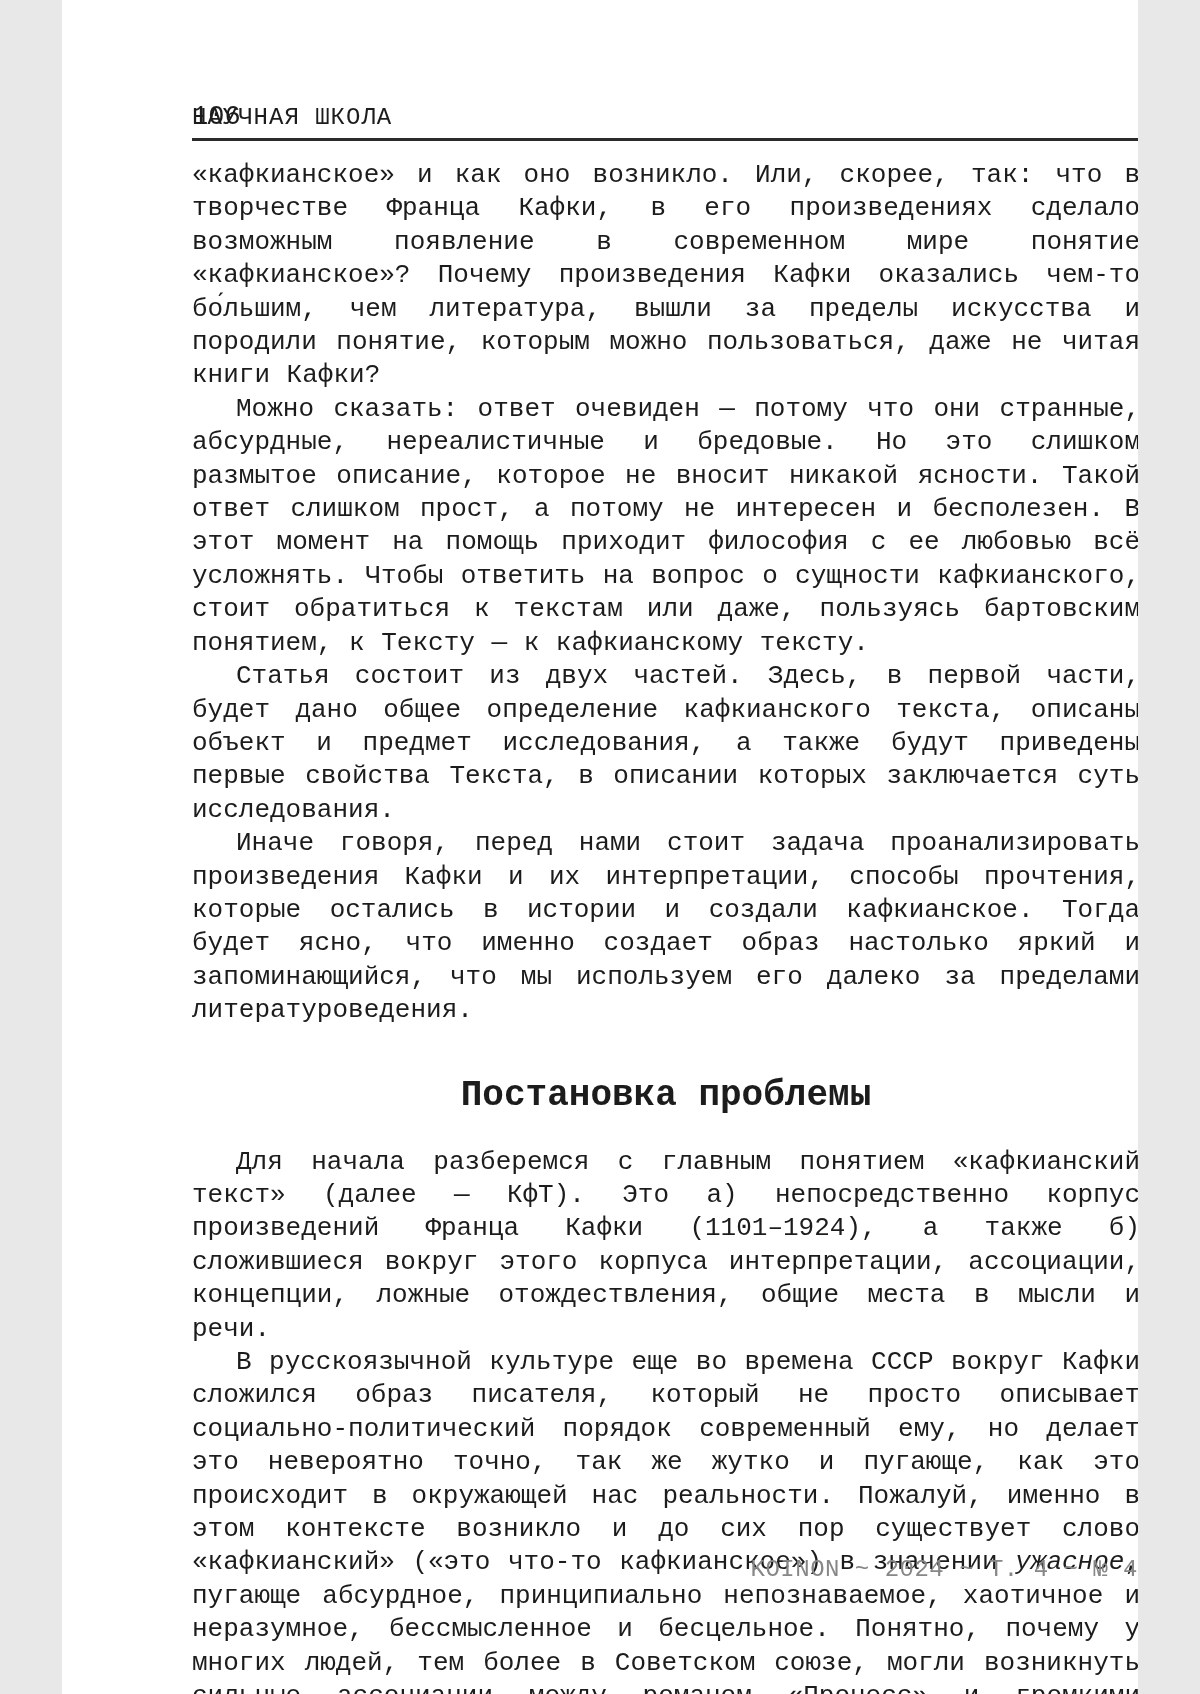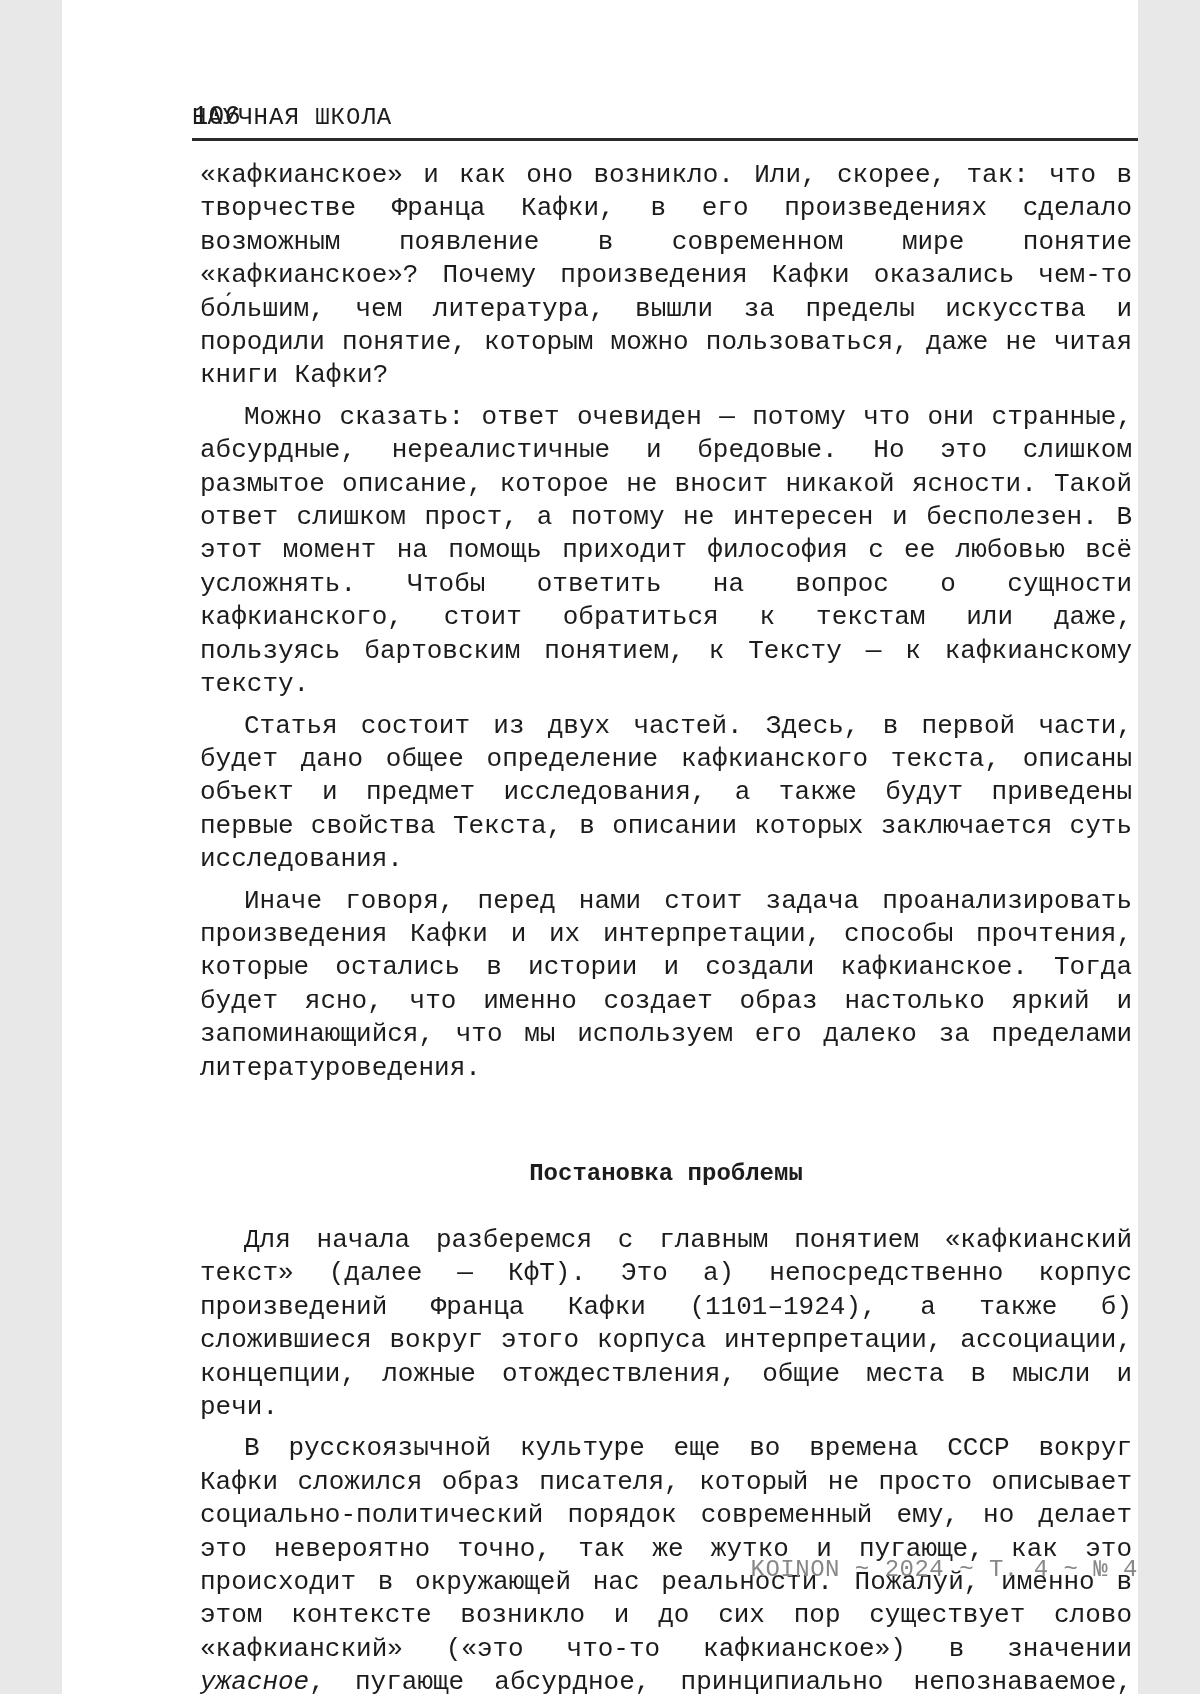--- a/index.html
+++ b/index.html
@@ -42,34 +42,34 @@
     font-size: 24px;
     line-height: 32px;
     letter-spacing: 1px;
   }
   .header-rule {
     height: 3px;
     background: #2b2b2b;
     margin-bottom: 18px;
   }
   .article-text p {
-    margin: 8px;
+    margin: 0;
     font-size: 26px;
     line-height: 33.4px;
     text-align: justify;
     text-indent: 44px;
     word-spacing: 1px;
   }
   .article-text p.no-indent {
     text-indent: 0;
   }
   .section-heading {
-    margin: 72px 0 33px 0;
+    margin: 51px 0 33px 0;
     text-align: center;
-    font-size: 24px;
+    font-size: 36px;
     font-weight: bold;
     line-height: 34px;
   }
   .italic-term {
     font-style: italic;
   }
   .page-footer {
     position: absolute;
     left: 0;
     right: 0;

